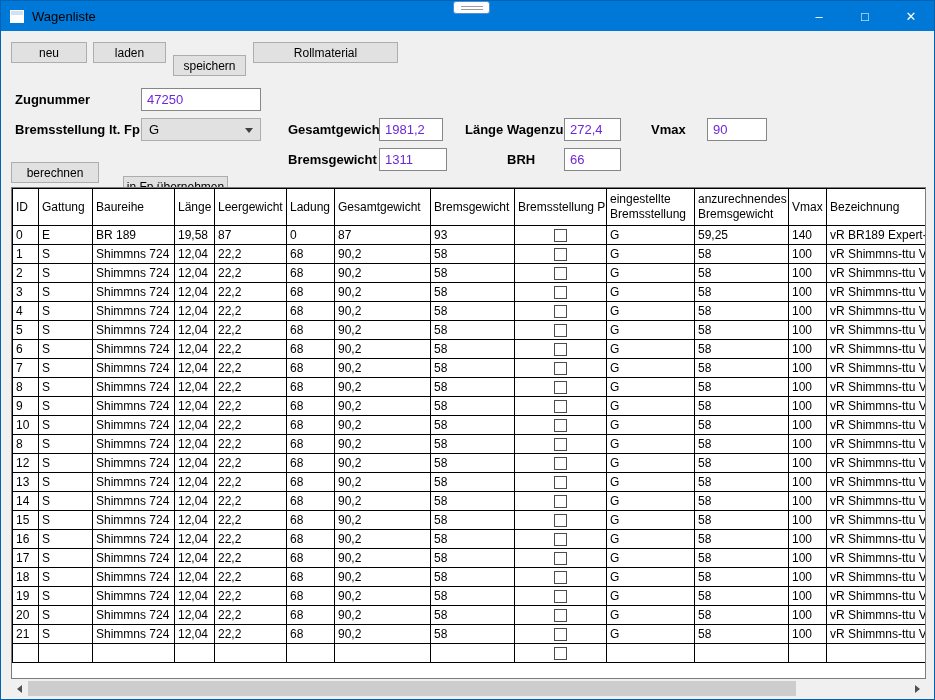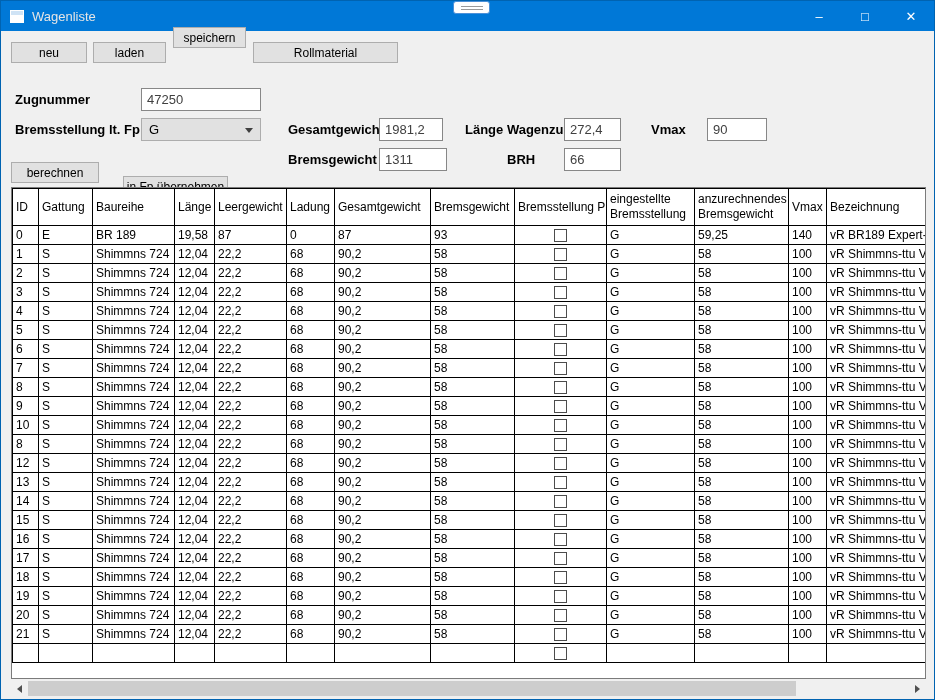--- a/index.html
+++ b/index.html
@@ -9,48 +9,48 @@
     background:#f0f0f0; overflow:hidden; color:#000;
   }
   .window { position:relative; width:935px; height:700px; background:#f0f0f0;
     border:1px solid #0063b1; overflow:hidden; }
 
   
   .titlebar { position:absolute; left:0; top:0; right:0; height:30px; background:#0078d7;
     display:flex; align-items:center; }
   .app-icon { width:14px; height:13px; margin-left:9px; border:1px solid #fff;
     background:linear-gradient(#cfe3f5 0 4px,#ffffff 4px); flex:0 0 auto; }
-  .title-text { color:#e5e5e5; font-size:13px; margin-left:8px; white-space:nowrap; }
+  .title-text { color:#000000; font-size:13px; margin-left:8px; white-space:nowrap; }
   .win-controls { position:absolute; right:0; top:0; height:30px; display:flex; }
   .win-btn { width:46px; height:30px; background:transparent; border:none; color:#fff;
     font-size:13px; display:flex; align-items:center; justify-content:center;
     font-family:inherit; cursor:default; }
 
   
   .snap { position:absolute; left:452px; top:0; width:37px; height:13px; background:#fff;
     border:1px solid #4a90d9; border-radius:3px; z-index:6; display:flex;
     flex-direction:column; align-items:center; justify-content:center; gap:2px; }
   .snap span { display:block; width:22px; height:1px; background:#9a9a9a; }
 
   
   .btn { position:absolute; height:21px; background:#e1e1e1; border:1px solid #adadad;
     font-size:12px; font-family:inherit; color:#000; cursor:default; }
   .lbl { position:absolute; font-size:13px; line-height:23px; white-space:nowrap;font-weight:bold; }
   .tb  { position:absolute; height:23px; background:#fff; border:1px solid #878787;
-    font-size:13px; font-family:inherit; padding:0 3px 0 5px; color:#404040; }
+    font-size:13px; font-family:inherit; padding:0 3px 0 5px; color:#6d28d9; }
   .combo { position:absolute; height:23px; background:#e1e1e1; border:1px solid #adadad;
     font-size:13px; display:flex; align-items:center; padding-left:7px; cursor:default; }
   .chev { position:absolute; right:7px; top:9px; width:0; height:0;
     border-left:4px solid transparent; border-right:4px solid transparent;
     border-top:5px solid #404040; }
 
   
   .btn-neu          { left:10px;  top:41px; width:76px;  }
   .btn-laden        { left:92px;  top:41px; width:73px;  }
-  .btn-speichern    { left:172px; top:26px; width:73px;  }
+  .btn-speichern    { left:172px; top:54px; width:73px;  }
   .btn-rollmaterial { left:252px; top:41px; width:145px; }
   .btn-berechnen    { left:10px;  top:161px; width:88px; }
   .btn-uebernehmen  { left:122px; top:161px; width:105px;margin-top:14px; }
 
   
   .lbl-zugnummer     { left:14px;  top:87px;  }
   .tb-zugnummer      { left:140px; top:87px;  width:120px; }
   .lbl-bremsstellung { left:14px;  top:117px; }
   .combo-bremsstellung { left:140px; top:117px; width:120px; }
   .lbl-gesamtgewicht { left:287px; top:117px; }

